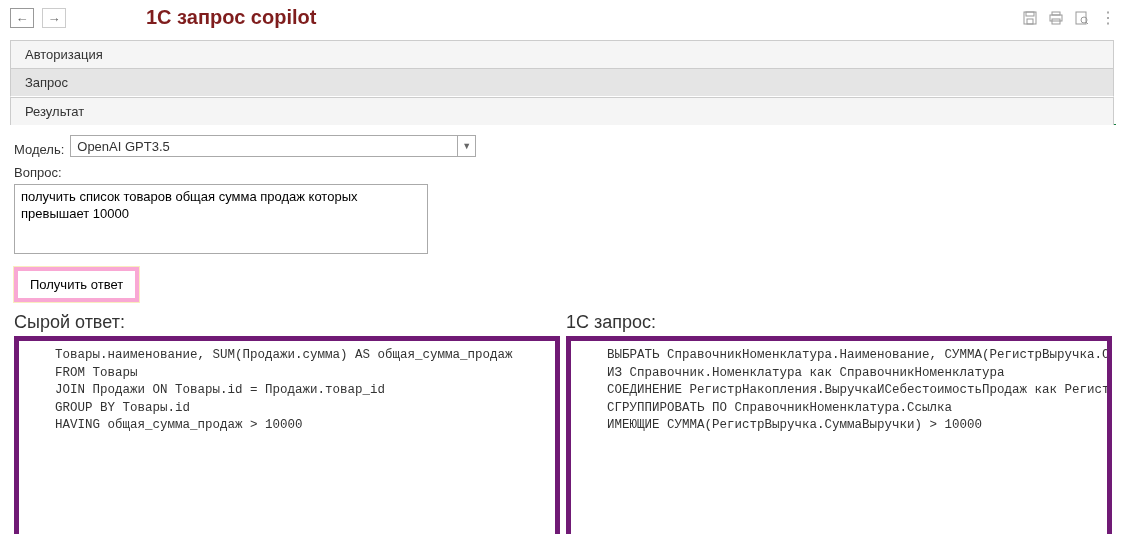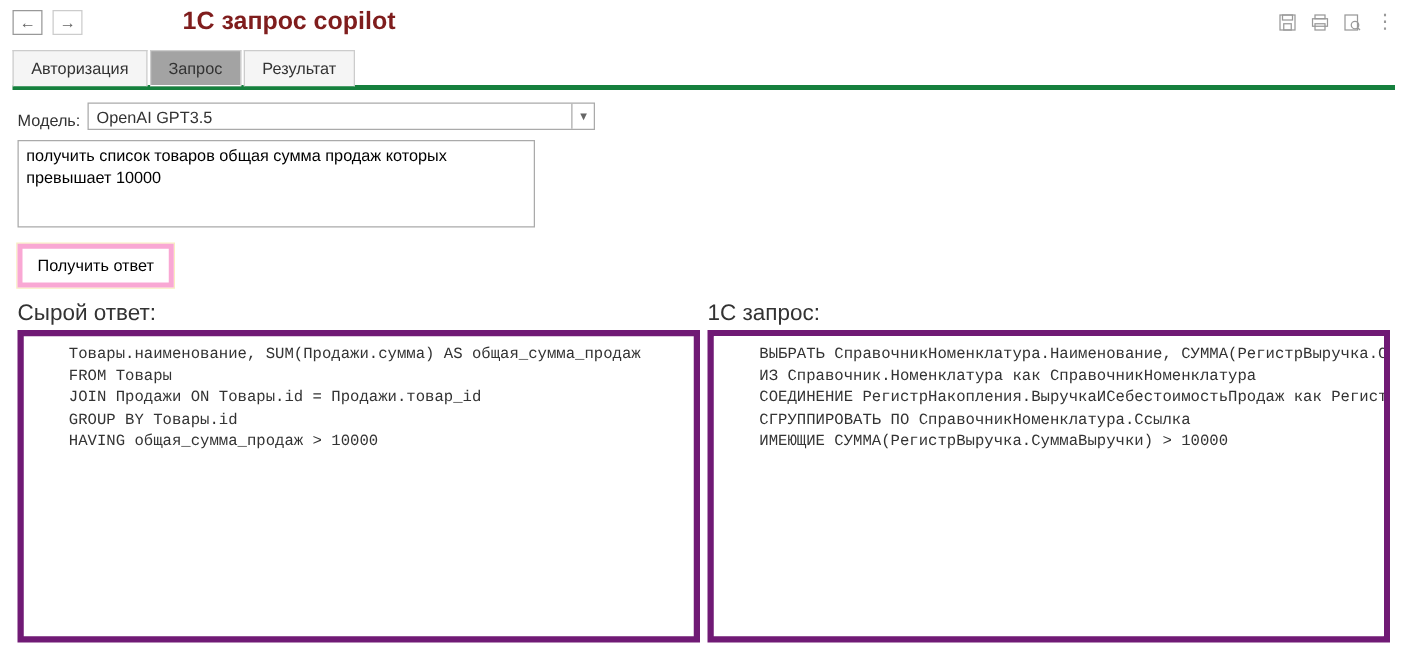--- a/index.html
+++ b/index.html
@@ -45,36 +45,37 @@
     .header-icon {
       width: 16px;
       height: 16px;
       display: flex;
       align-items: center;
       justify-content: center;
       cursor: pointer;
     }
     .tabs {
       display: flex;
-      border-bottom: 4px solid #15803d;
+      border-bottom: 1px solid #15803d;
       margin: 4px 10px 0 10px;
+      flex-direction: column;
     }
     .tab {
       padding: 6px 14px;
       border: 1px solid #ccc;
       border-bottom: none;
       background: #f5f5f5;
       cursor: pointer;
       font-size: 13px;
       margin-right: 2px;
       position: relative;
       top: 1px;
     }
     .tab.active {
-      background: #a3a3a3;
+      background: #e5e5e5;
       border-bottom: 1px solid #fff;
     }
     .content {
       padding: 10px 14px;
     }
     .row {
       display: flex;
       align-items: flex-end;
       margin-bottom: 8px;
       gap: 6px;
@@ -204,20 +205,23 @@
   <div class="row">
     <span class="label">Модель:</span>
     <div class="model-select">
       <div class="model-select-value">OpenAI GPT3.5</div>
       <div class="model-select-btn">
         <span>▼</span>
       </div>
     </div>
   </div>
 
+  <div style="margin-bottom:4px;">
+    <span class="label">Вопрос:</span>
+  </div>
   <textarea class="question-textarea" style="">получить список товаров общая сумма продаж которых превышает 10000</textarea>
 
   <div>
     <button class="submit-btn"><span>Получить ответ</span></button>
   </div>
 
   <div class="outputs">
     <div class="output-col">
       <div class="output-label">Сырой ответ:</div>
       <div class="output-box">

